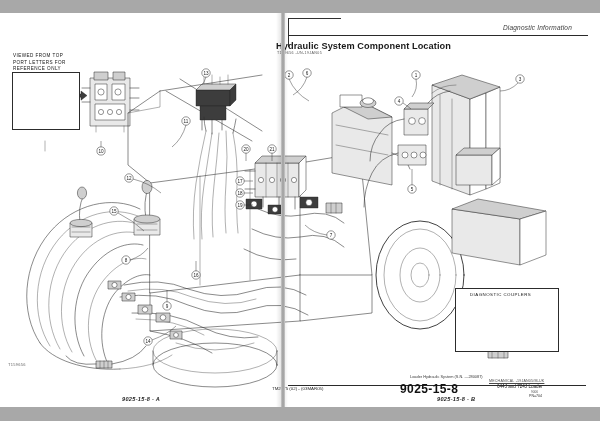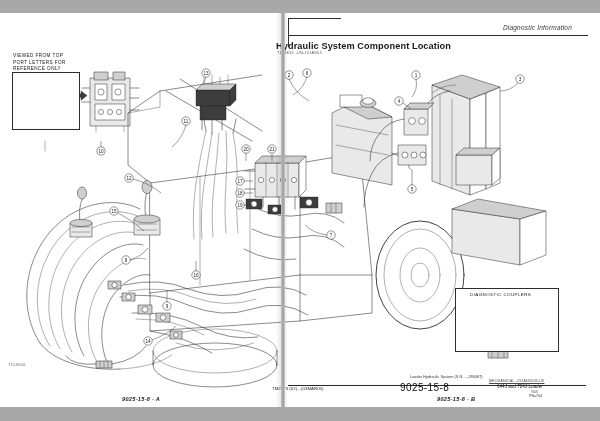--- a/index.html
+++ b/index.html
@@ -56,21 +56,21 @@
   .view-top{left:12px;top:72px;width:66px;height:56px;}
   .view-cap{left:13px;top:53px;}
   .coupler-box{left:455px;top:288px;width:102px;height:62px;}
   .coupler-cap{left:470px;top:292px;font-size:4.4px;}
 
   
   .foot-rule{
     position:absolute;left:288px;top:385px;width:298px;height:1px;background:#2a2a2a;
   }
   .f-tm{position:absolute;left:272px;top:386px;font-size:4.4px;color:#2b2b2b;white-space:nowrap;}
-  .f-pg-r{position:absolute;left:400px;top:382px;font-size:10px;font-weight:normal;color:#111;letter-spacing:.4px;}
+  .f-pg-r{position:absolute;left:400px;top:382px;font-size:12px;font-weight:bold;color:#111;letter-spacing:.4px;}
   .f-sys{position:absolute;left:410px;top:374px;font-size:3.9px;color:#3a3a3a;white-space:nowrap;}
   .f-m1{position:absolute;left:489px;top:379px;font-size:3.6px;color:#4a4a4a;text-decoration:underline;white-space:nowrap;letter-spacing:.2px;}
   .f-m2{position:absolute;left:497px;top:384px;font-size:4.6px;color:#222;white-space:nowrap;}
   .f-m3{position:absolute;left:531px;top:390px;font-size:3.2px;color:#555;white-space:nowrap;}
   .f-m4{position:absolute;left:529px;top:394px;font-size:3.6px;color:#333;white-space:nowrap;}
   .f-cap-a{position:absolute;left:122px;top:396px;font-size:5.6px;font-weight:bold;font-style:italic;color:#1b1b1b;letter-spacing:.3px;}
   .f-cap-b{position:absolute;left:437px;top:396px;font-size:5.6px;font-weight:bold;font-style:italic;color:#1b1b1b;letter-spacing:.3px;}
   .f-code{position:absolute;left:8px;top:362px;font-size:4px;color:#666;letter-spacing:.3px;}
 
   

